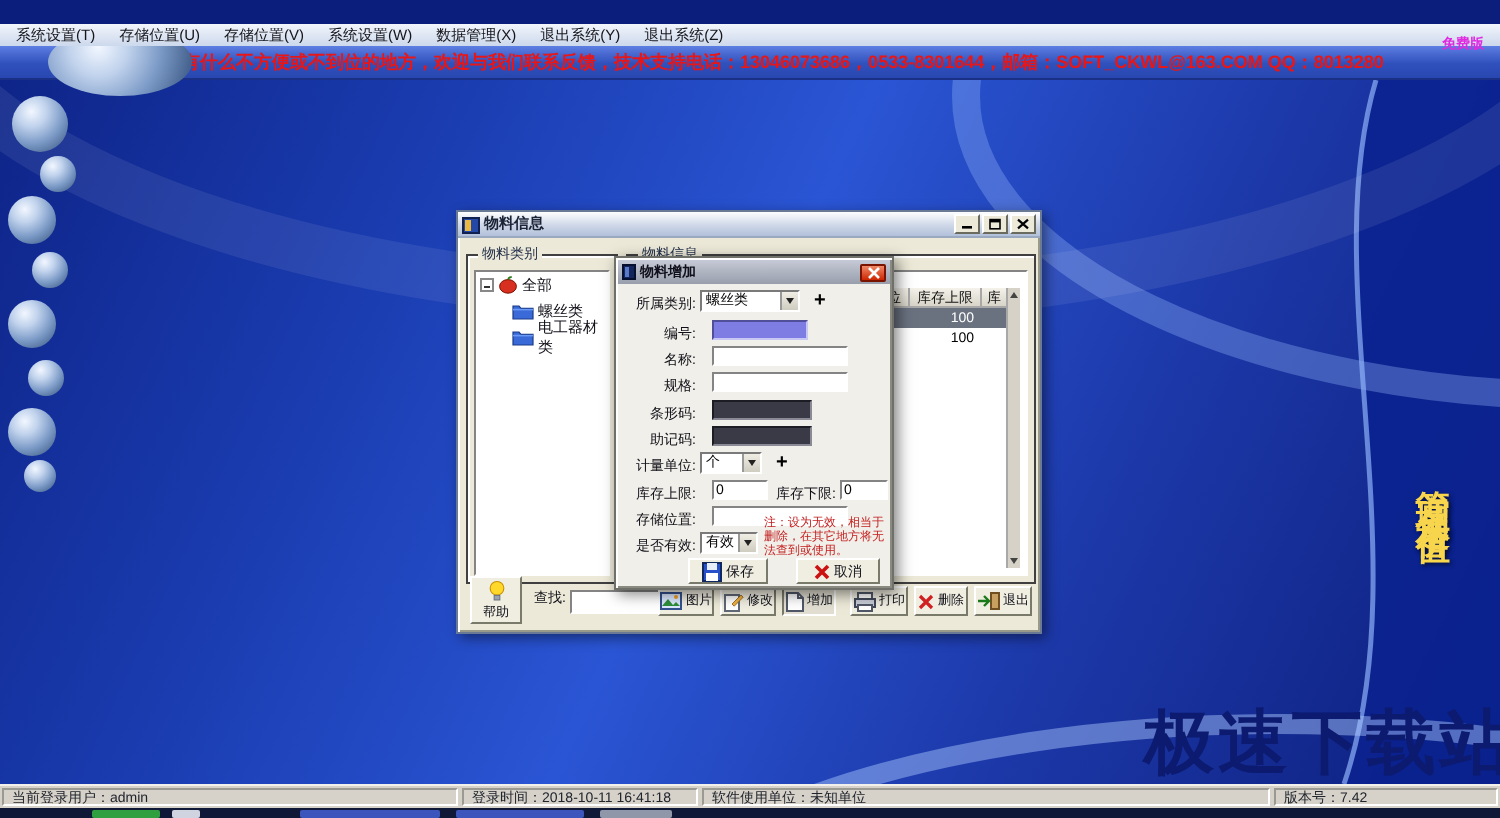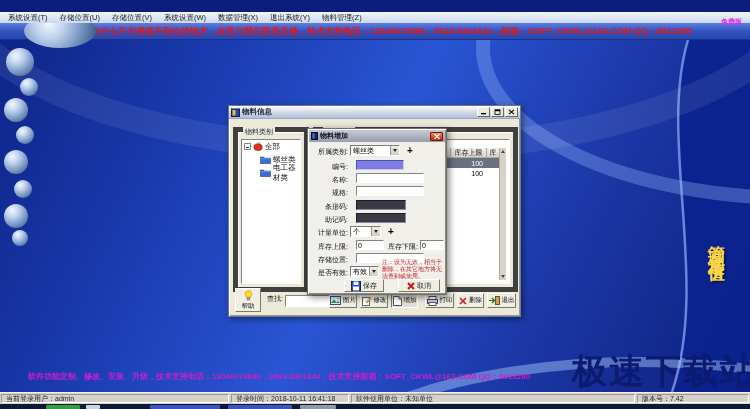--- a/index.html
+++ b/index.html
@@ -35,21 +35,21 @@
   
   .win { position:absolute; left:228px; top:105px; width:293px; height:212px; z-index:4;
     background:#ece9d8; border:1px solid #6b7a94;
     box-shadow:inset 1px 1px 0 #ffffff, inset -1px -1px 0 #9a9a8a, 2px 2px 6px rgba(0,0,0,.45); }
   .win-title { height:13px; background:linear-gradient(#fdfdfe,#cfd8e8 55%,#b2c0da);
     display:flex; align-items:center; padding:0 2px; border-bottom:1px solid #9aa8c0; }
   .win-title-text { font-size:7.5px; font-weight:bold; color:#1c2438; margin-left:2px; }
   .win-ctrls { margin-left:auto; display:flex; gap:1px; }
   .win-btn { width:13px; height:10px; background:#ece9d8; border:1px solid;
     border-color:#fff #6a6a5e #6a6a5e #fff; display:flex; align-items:center; justify-content:center; }
-  .group { position:absolute; border:5px solid #404040; box-shadow:inset 1px 1px 0 #fff; }
+  .group { position:absolute; border:1px solid #404040; box-shadow:inset 1px 1px 0 #fff; }
   .group-label { position:absolute; top:-5px; left:5px; background:#ece9d8; padding:0 2px;
     font-size:7px; color:#23304a; line-height:9px; }
   .sunken { background:#fff; border:1px solid; border-color:#848484 #fff #fff #848484; }
   .btn3d { background:#f0ede1; border:1px solid; border-color:#fff #7a7a6a #7a7a6a #fff;
     display:flex; align-items:center; justify-content:center; gap:2px; font-size:6.5px; color:#101018; cursor:default; }
   .pressed { border-color:#7a7a6a #fff #fff #7a7a6a; background:#e2dfd2; }
 
   
   .tree-row { display:flex; align-items:center; gap:2px; height:13px; font-size:7.5px; color:#101018; padding-left:2px; }
   .tree-child { margin-left:16px; }
@@ -106,39 +106,38 @@
 <div id="screen">
 
 
   <div class="menubar">
     <span class="menu-item">系统设置(T)</span>
     <span class="menu-item">存储位置(U)</span>
     <span class="menu-item">存储位置(V)</span>
     <span class="menu-item">系统设置(W)</span>
     <span class="menu-item">数据管理(X)</span>
     <span class="menu-item">退出系统(Y)</span>
-    <span class="menu-item">物料管理(Z)</span>
+    <span class="menu-item">退出系统(Z)</span>
   </div>
 
   <div class="band">
     <span class="marquee-top">如果使用中有什么不方便或不到位的地方，欢迎与我们联系反馈，技术支持电话：13046073686，0533-8301644，邮箱：SOFT_CKWL@163.COM QQ：8013280</span>
   </div>
   <span class="badge">免费版</span>
 
   <div class="desktop">
     <svg width="750" height="352" viewBox="0 0 750 352" style="position:absolute;left:0;top:0;">
       <path d="M688,0 C658,100 710,240 672,352 L750,352 L750,0 Z" fill="#0a2290" opacity="0.88"></path>
       <path d="M688,0 C658,100 710,240 672,352" stroke="#86a8f2" stroke-width="2.5" fill="none" opacity="0.75"></path>
       <ellipse cx="795" cy="8" rx="312" ry="150" fill="none" stroke="rgba(145,180,250,0.35)" stroke-width="14"></ellipse>
       <ellipse cx="640" cy="452" rx="340" ry="130" fill="none" stroke="rgba(175,205,255,0.45)" stroke-width="10"></ellipse>
       <ellipse cx="380" cy="-60" rx="430" ry="170" fill="none" stroke="rgba(255,255,255,0.08)" stroke-width="26"></ellipse>
     </svg>
     <div class="slogan">管理创造价值</div>
     <div class="watermark">极速下载站</div>
-    <div class="marquee-bottom">软件功能定制、修改、安装、升级，技术支持电话：13046073686，0533-8301644，技术支持邮箱：SOFT_CKWL@163.COM QQ：8013280</div>
   </div>
 
   <div class="bubble" style="left:24px;top:14px;width:72px;height:34px;border-radius:50%/50%;"></div>
   <div class="bubble" style="left:6px;top:48px;width:28px;height:28px;"></div>
   <div class="bubble" style="left:20px;top:78px;width:18px;height:18px;"></div>
   <div class="bubble" style="left:4px;top:98px;width:24px;height:24px;"></div>
   <div class="bubble" style="left:16px;top:126px;width:18px;height:18px;"></div>
   <div class="bubble" style="left:4px;top:150px;width:24px;height:24px;"></div>
   <div class="bubble" style="left:14px;top:180px;width:18px;height:18px;"></div>
   <div class="bubble" style="left:4px;top:204px;width:24px;height:24px;"></div>

